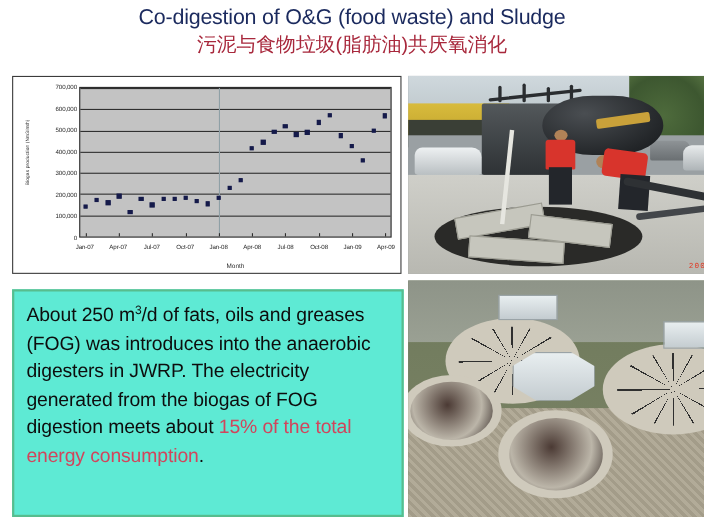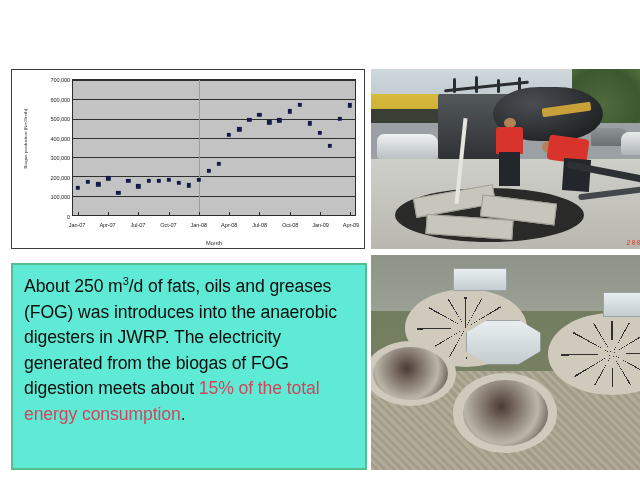--- a/index.html
+++ b/index.html
@@ -153,20 +153,22 @@
   .hut{position:absolute;background:linear-gradient(#e8eef0,#c4ccd0);
        border:1px solid #9aa3a7;}
   .hut-oct{clip-path:polygon(30% 0,70% 0,100% 30%,100% 70%,70% 100%,30% 100%,0 70%,0 30%);}
 </style>
 </head>
 <body>
 
 <div class="slide">
 
   <div class="title-block">
+    <div class="title-en">Co-digestion of O&amp;G (food waste) and Sludge</div>
+    <div class="title-zh">污泥与食物垃圾(脂肪油)共厌氧消化</div>
   </div>
 
   <div class="chart-card">
     <div class="chart-inner">
       <div class="ylabel">Biogas production (Nm3/mth)</div>
       <div class="ytick-wrap" id="ytick-wrap">
           <div class="ytick" style="top: 147px;">0</div>
           <div class="ytick" style="top: 127.429px;">100,000</div>
           <div class="ytick" style="top: 107.857px;">200,000</div>
           <div class="ytick" style="top: 88.2857px;">300,000</div>

